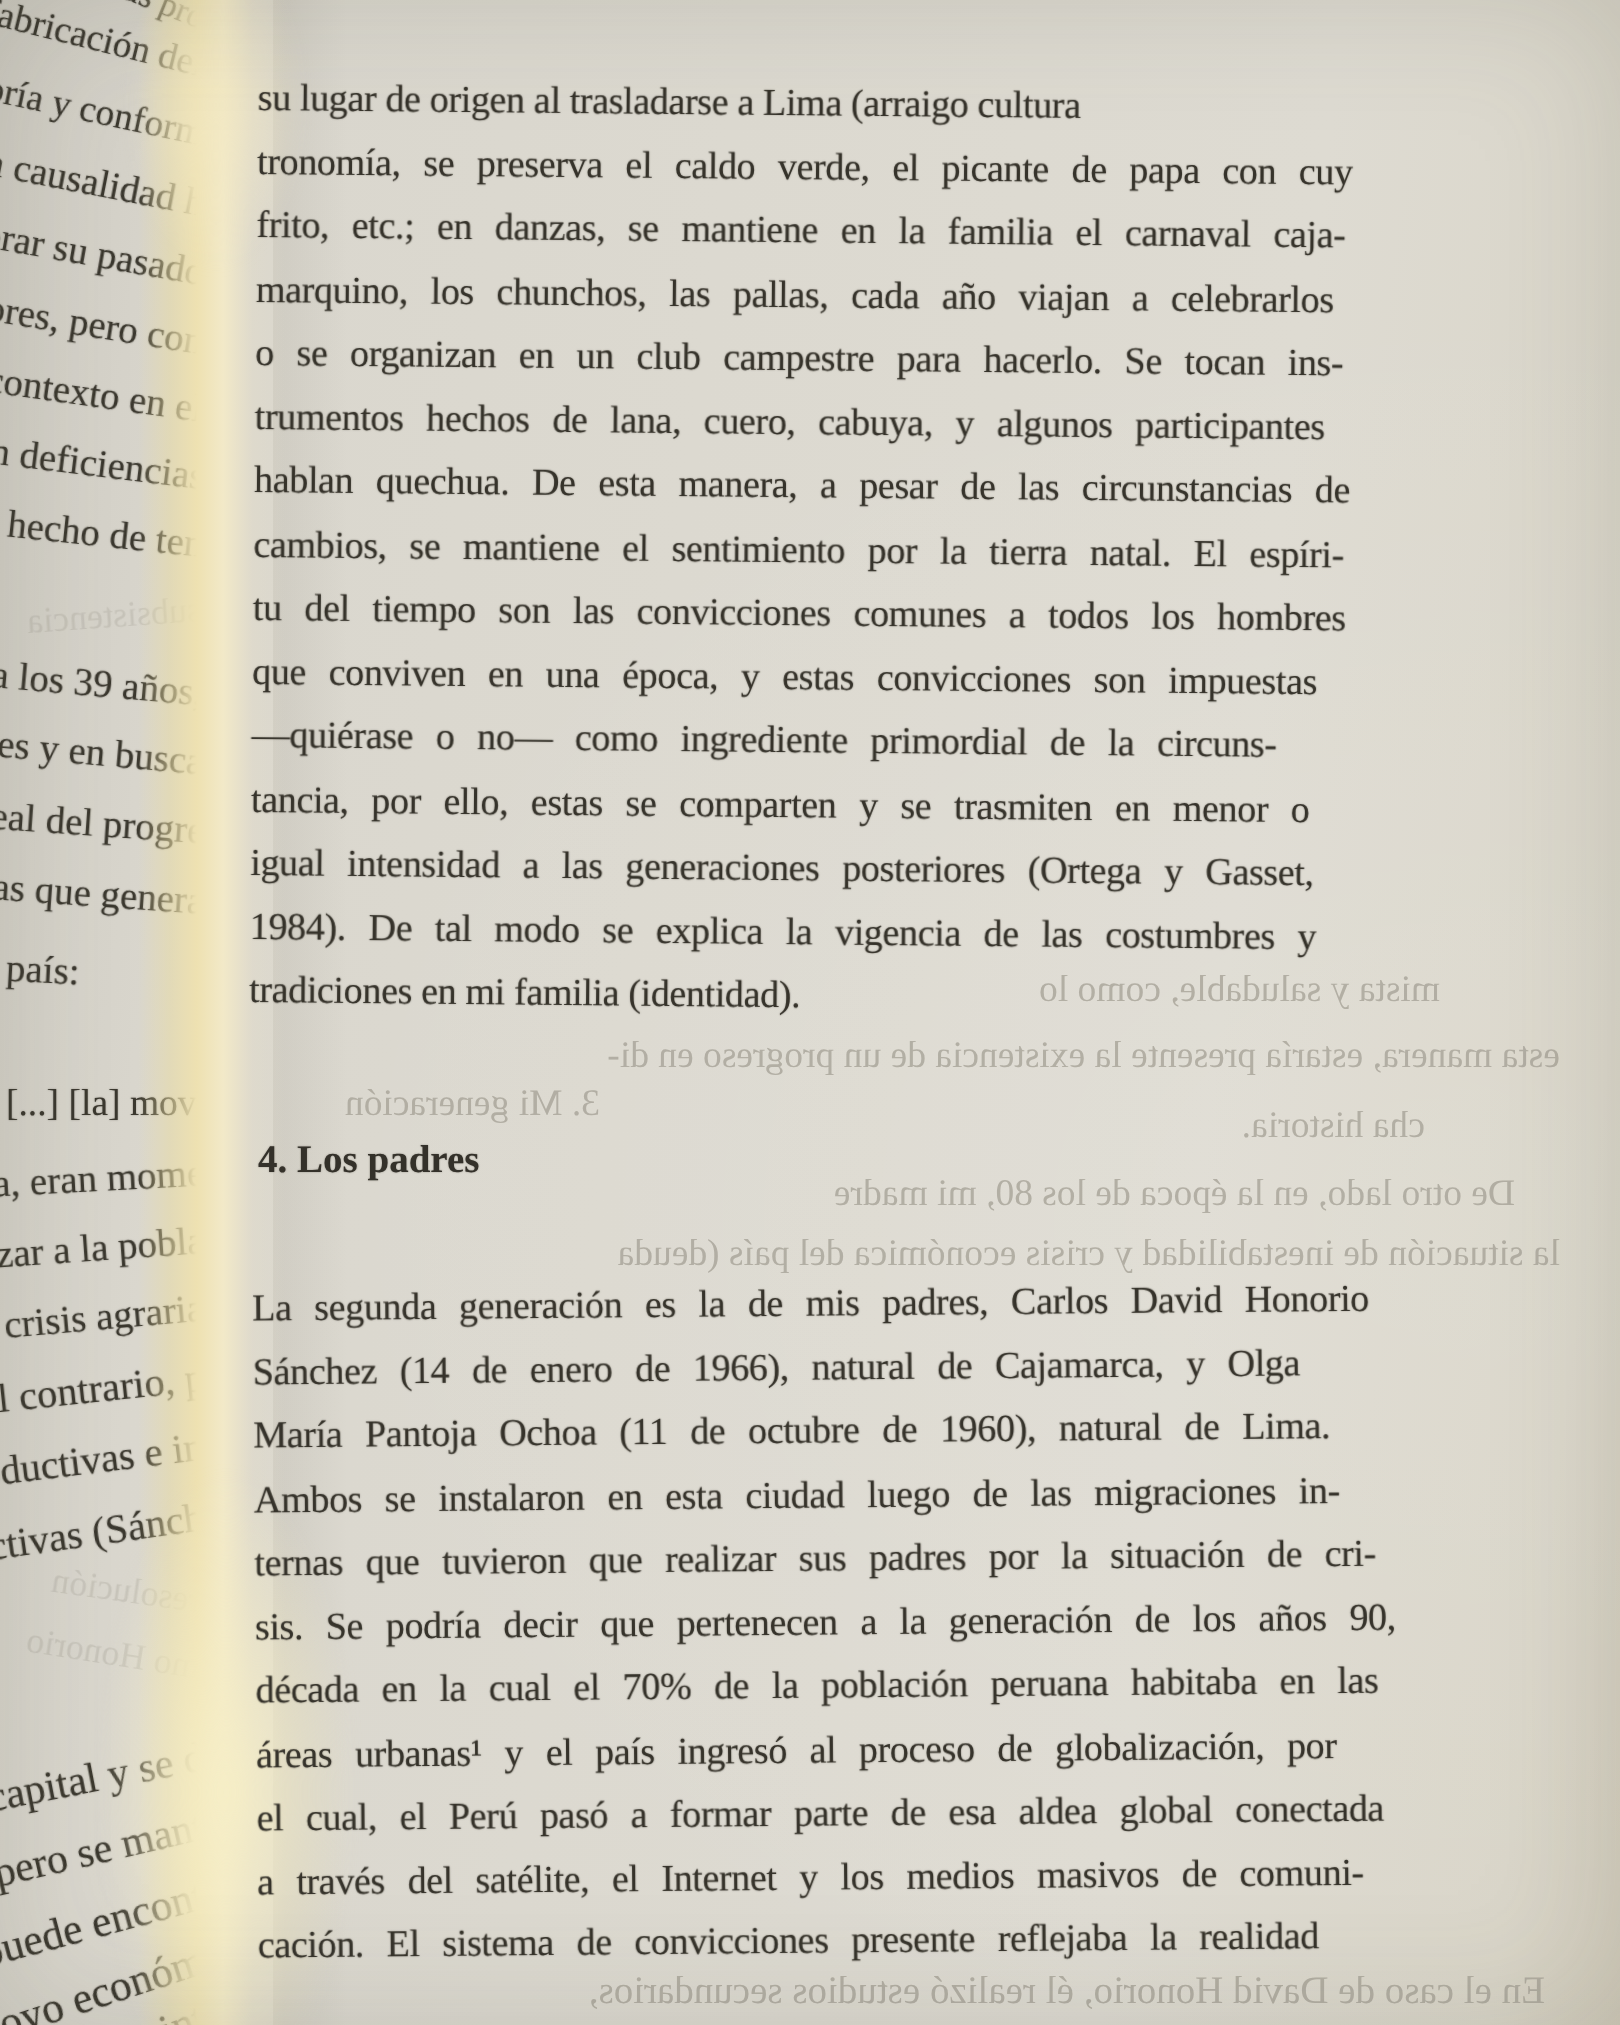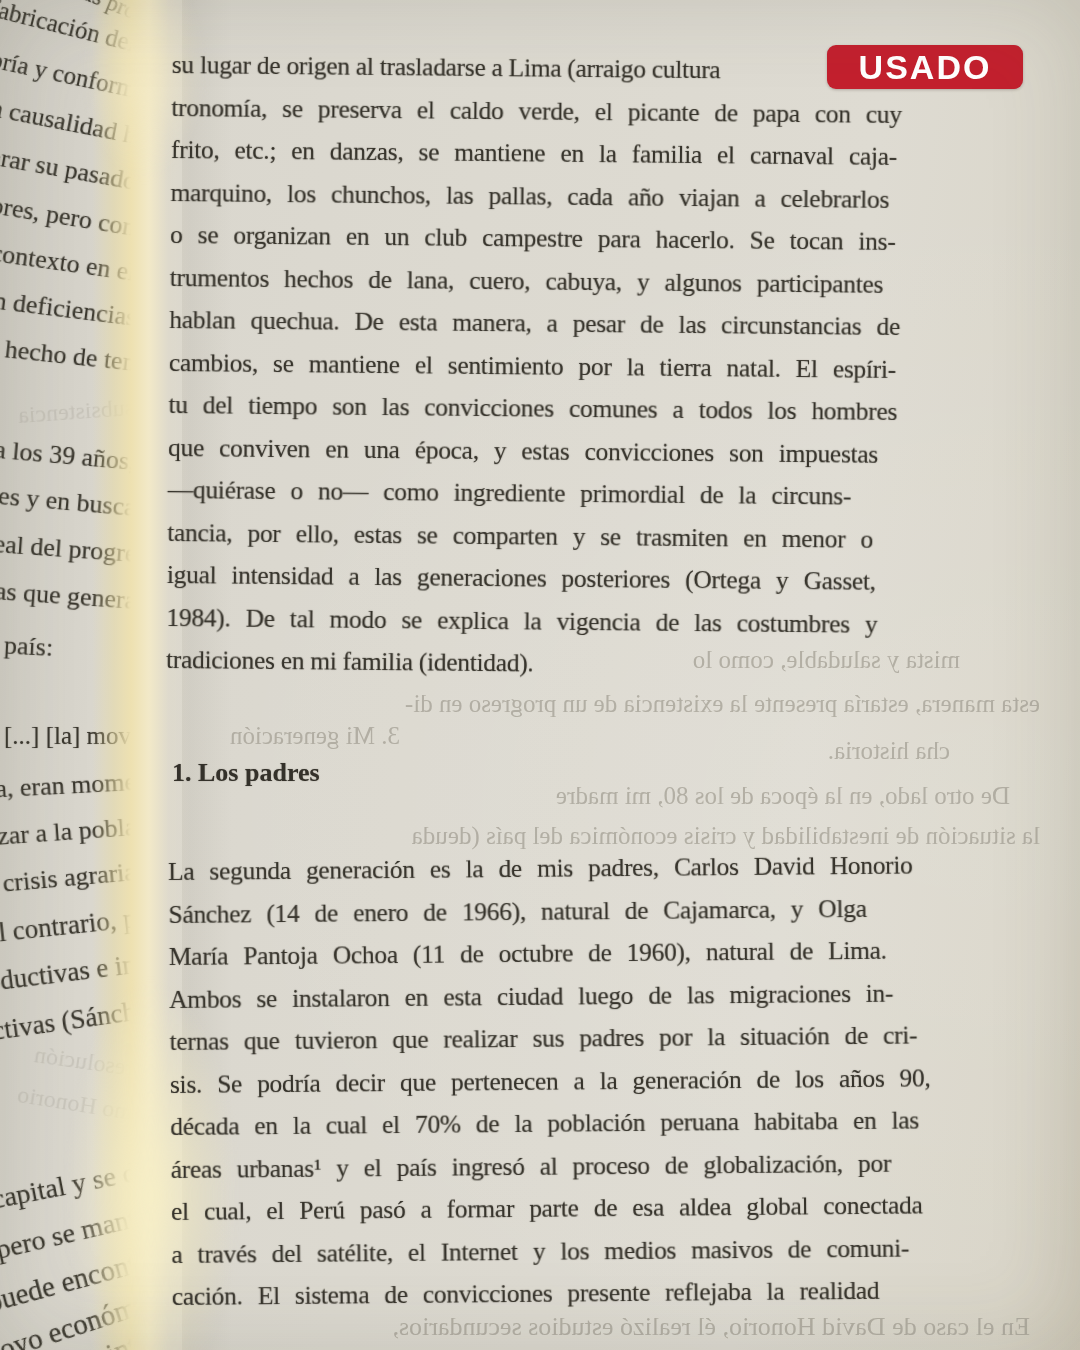--- a/index.html
+++ b/index.html
@@ -112,30 +112,29 @@
         <div class="line fit" style="word-spacing: 9px;"><span>hablan quechua. De esta manera, a pesar de las circunstancias de</span></div>
         <div class="line fit" style="word-spacing: 9px;"><span>cambios, se mantiene el sentimiento por la tierra natal. El espíri-</span></div>
         <div class="line fit" style="word-spacing: 9px;"><span>tu del tiempo son las convicciones comunes a todos los hombres</span></div>
         <div class="line fit" style="word-spacing: 9px;"><span>que conviven en una época, y estas convicciones son impuestas</span></div>
         <div class="line fit" style="word-spacing: 9px;"><span>—quiérase o no— como ingrediente primordial de la circuns-</span></div>
         <div class="line fit" style="word-spacing: 9px;"><span>tancia, por ello, estas se comparten y se trasmiten en menor o</span></div>
         <div class="line fit" style="word-spacing: 9px;"><span>igual intensidad a las generaciones posteriores (Ortega y Gasset,</span></div>
         <div class="line fit" style="word-spacing: 9px;"><span>1984). De tal modo se explica la vigencia de las costumbres y</span></div>
         <div class="line"><span>tradiciones en mi familia (identidad).</span></div>
       </div>
-    <h2 class="heading">1. Los padres</h2>
+    <h2 class="heading">4. Los padres</h2>
     <div class="para" id="para2">
         <div class="line fit" style="word-spacing: 9px;"><span>La segunda generación es la de mis padres, Carlos David Honorio</span></div>
         <div class="line fit" style="word-spacing: 9px;"><span>Sánchez (14 de enero de 1966), natural de Cajamarca, y Olga</span></div>
         <div class="line fit" style="word-spacing: 9px;"><span>María Pantoja Ochoa (11 de octubre de 1960), natural de Lima.</span></div>
         <div class="line fit" style="word-spacing: 9px;"><span>Ambos se instalaron en esta ciudad luego de las migraciones in-</span></div>
         <div class="line fit" style="word-spacing: 9px;"><span>ternas que tuvieron que realizar sus padres por la situación de cri-</span></div>
         <div class="line fit" style="word-spacing: 9px;"><span>sis. Se podría decir que pertenecen a la generación de los años 90,</span></div>
         <div class="line fit" style="word-spacing: 9px;"><span>década en la cual el 70% de la población peruana habitaba en las</span></div>
         <div class="line fit" style="word-spacing: 9px;"><span>áreas urbanas¹ y el país ingresó al proceso de globalización, por</span></div>
         <div class="line fit" style="word-spacing: 9px;"><span>el cual, el Perú pasó a formar parte de esa aldea global conectada</span></div>
         <div class="line fit" style="word-spacing: 9px;"><span>a través del satélite, el Internet y los medios masivos de comuni-</span></div>
         <div class="line fit" style="word-spacing: 9px;"><span>cación. El sistema de convicciones presente reflejaba la realidad</span></div>
       </div>
   </div>
 
-  <div class="badge">USADO</div>
 </div>
 
 </body></html>

